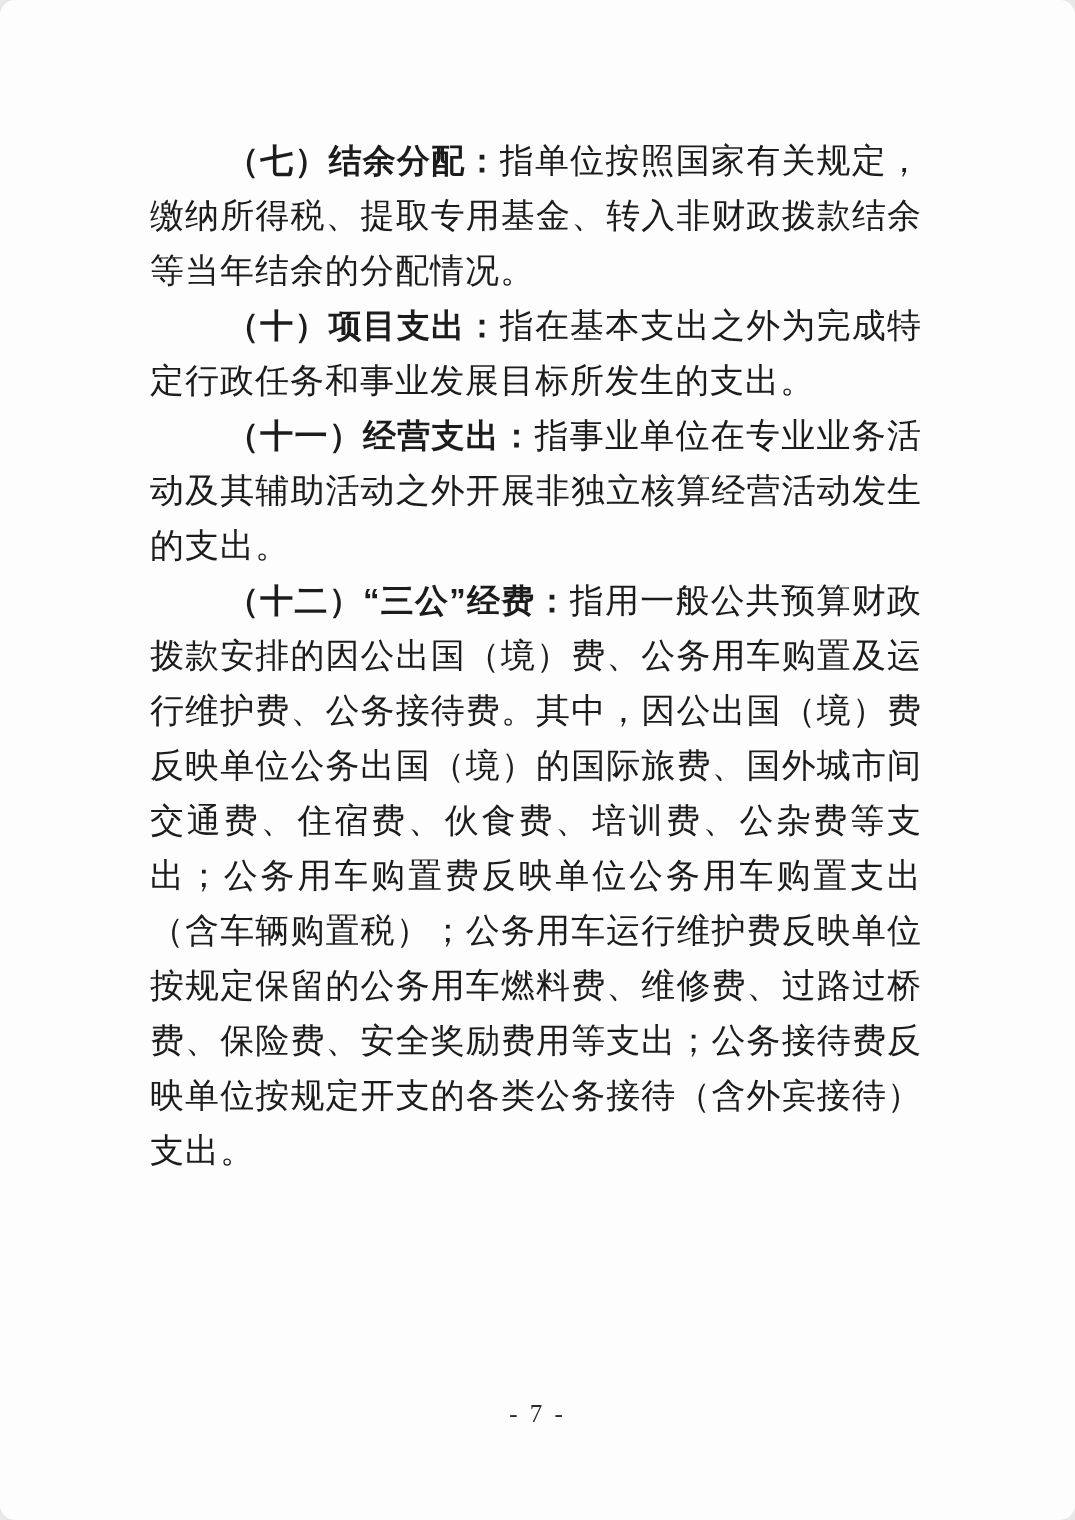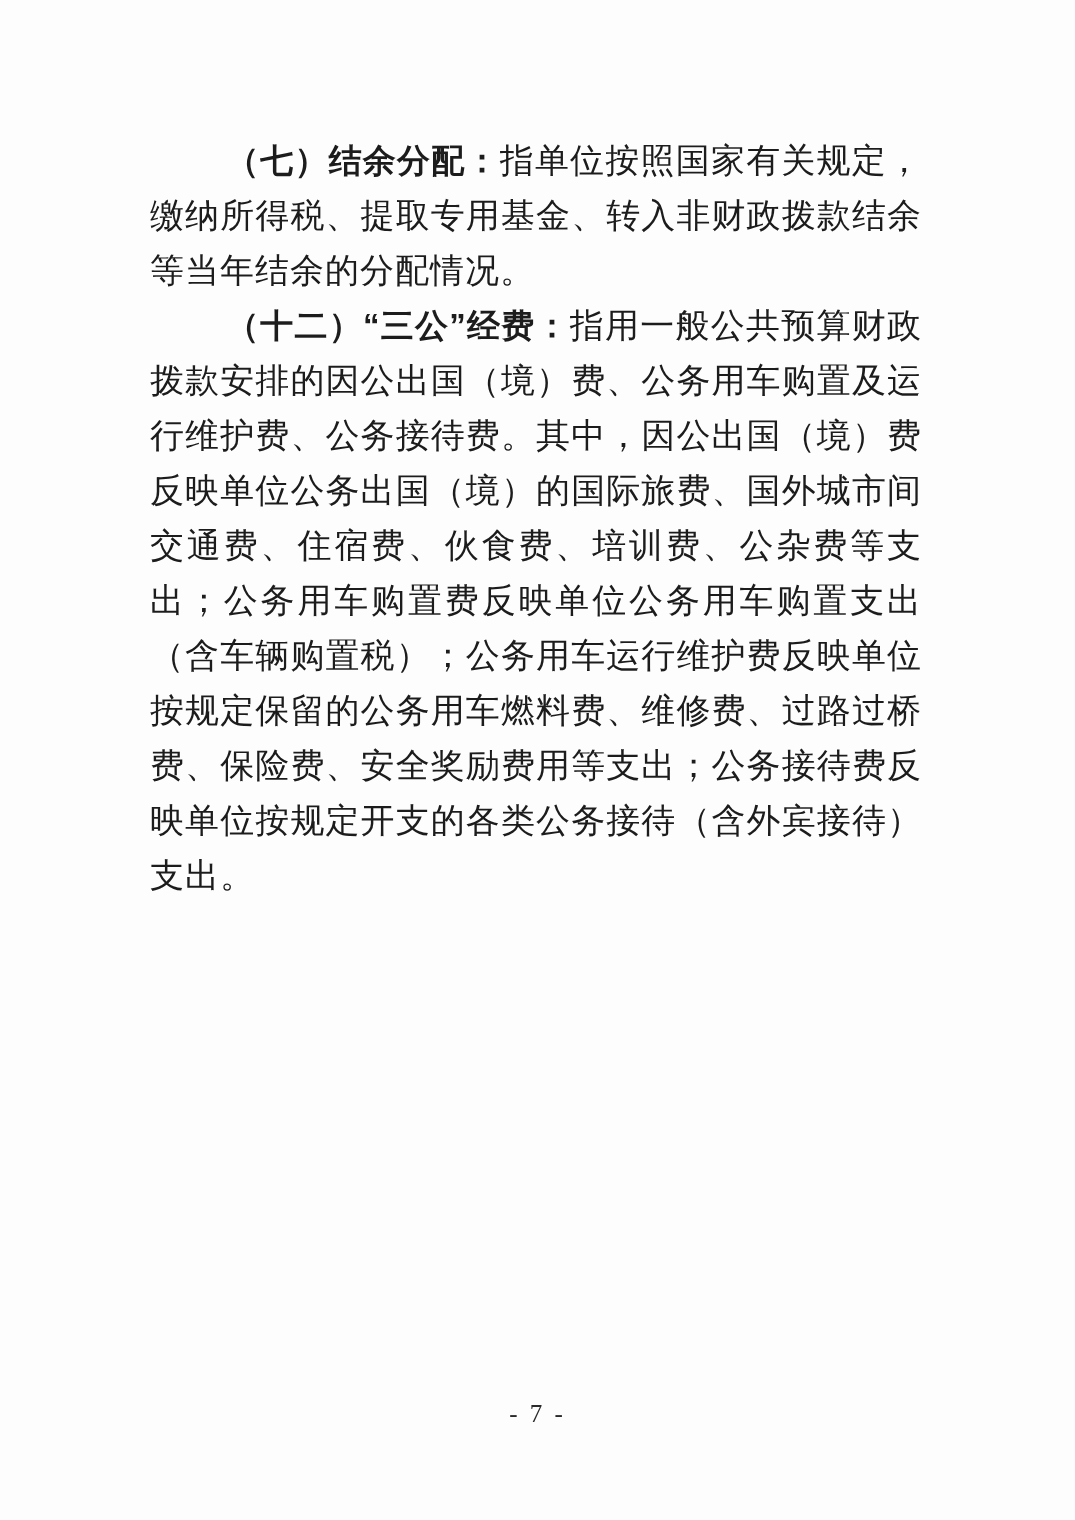--- a/index.html
+++ b/index.html
@@ -10,20 +10,21 @@
   .page {
     position: relative;
     width: 1075px;
     height: 1520px;
     margin: 0 auto;
     background: #fdfdfd;
     color: #1c1c1c;
     font-family: "Liberation Serif", "DejaVu Serif", serif;
     overflow: hidden;
     box-sizing: border-box;
+    border-radius: 15px;
   }
   .content {
     position: absolute;
     left: 150px;
     top: 133px;
     width: 772px;
   }
   .para {
     margin: 0;
     font-size: 34px;
@@ -53,20 +54,22 @@
 </head>
 <body>
 
 <div class="page">
   <div class="content">
 
     <p class="para"><span class="head">（七）结余分配：</span><span class="body-text">指单位按照国家有关规定，缴纳所得税、提取专用基金、转入非财政拨款结余等当年结余的分配情况。</span></p>
 
 
 
+    <p class="para"><span class="head">（十）项目支出：</span><span class="body-text">指在基本支出之外为完成特定行政任务和事业发展目标所发生的支出。</span></p>
 
+    <p class="para"><span class="head">（十一）经营支出：</span><span class="body-text">指事业单位在专业业务活动及其辅助活动之外开展非独立核算经营活动发生的支出。</span></p>
 
     <p class="para"><span class="head">（十二）“三公”经费：</span><span class="body-text">指用一般公共预算财政拨款安排的因公出国（境）费、公务用车购置及运行维护费、公务接待费。其中，因公出国（境）费反映单位公务出国（境）的国际旅费、国外城市间交通费、住宿费、伙食费、培训费、公杂费等支出；公务用车购置费反映单位公务用车购置支出（含车辆购置税）；公务用车运行维护费反映单位按规定保留的公务用车燃料费、维修费、过路过桥费、保险费、安全奖励费用等支出；公务接待费反映单位按规定开支的各类公务接待（含外宾接待）支出。</span></p>
 
   </div>
 
   <div class="page-number">- 7 -</div>
 </div>
 
 </body></html>

